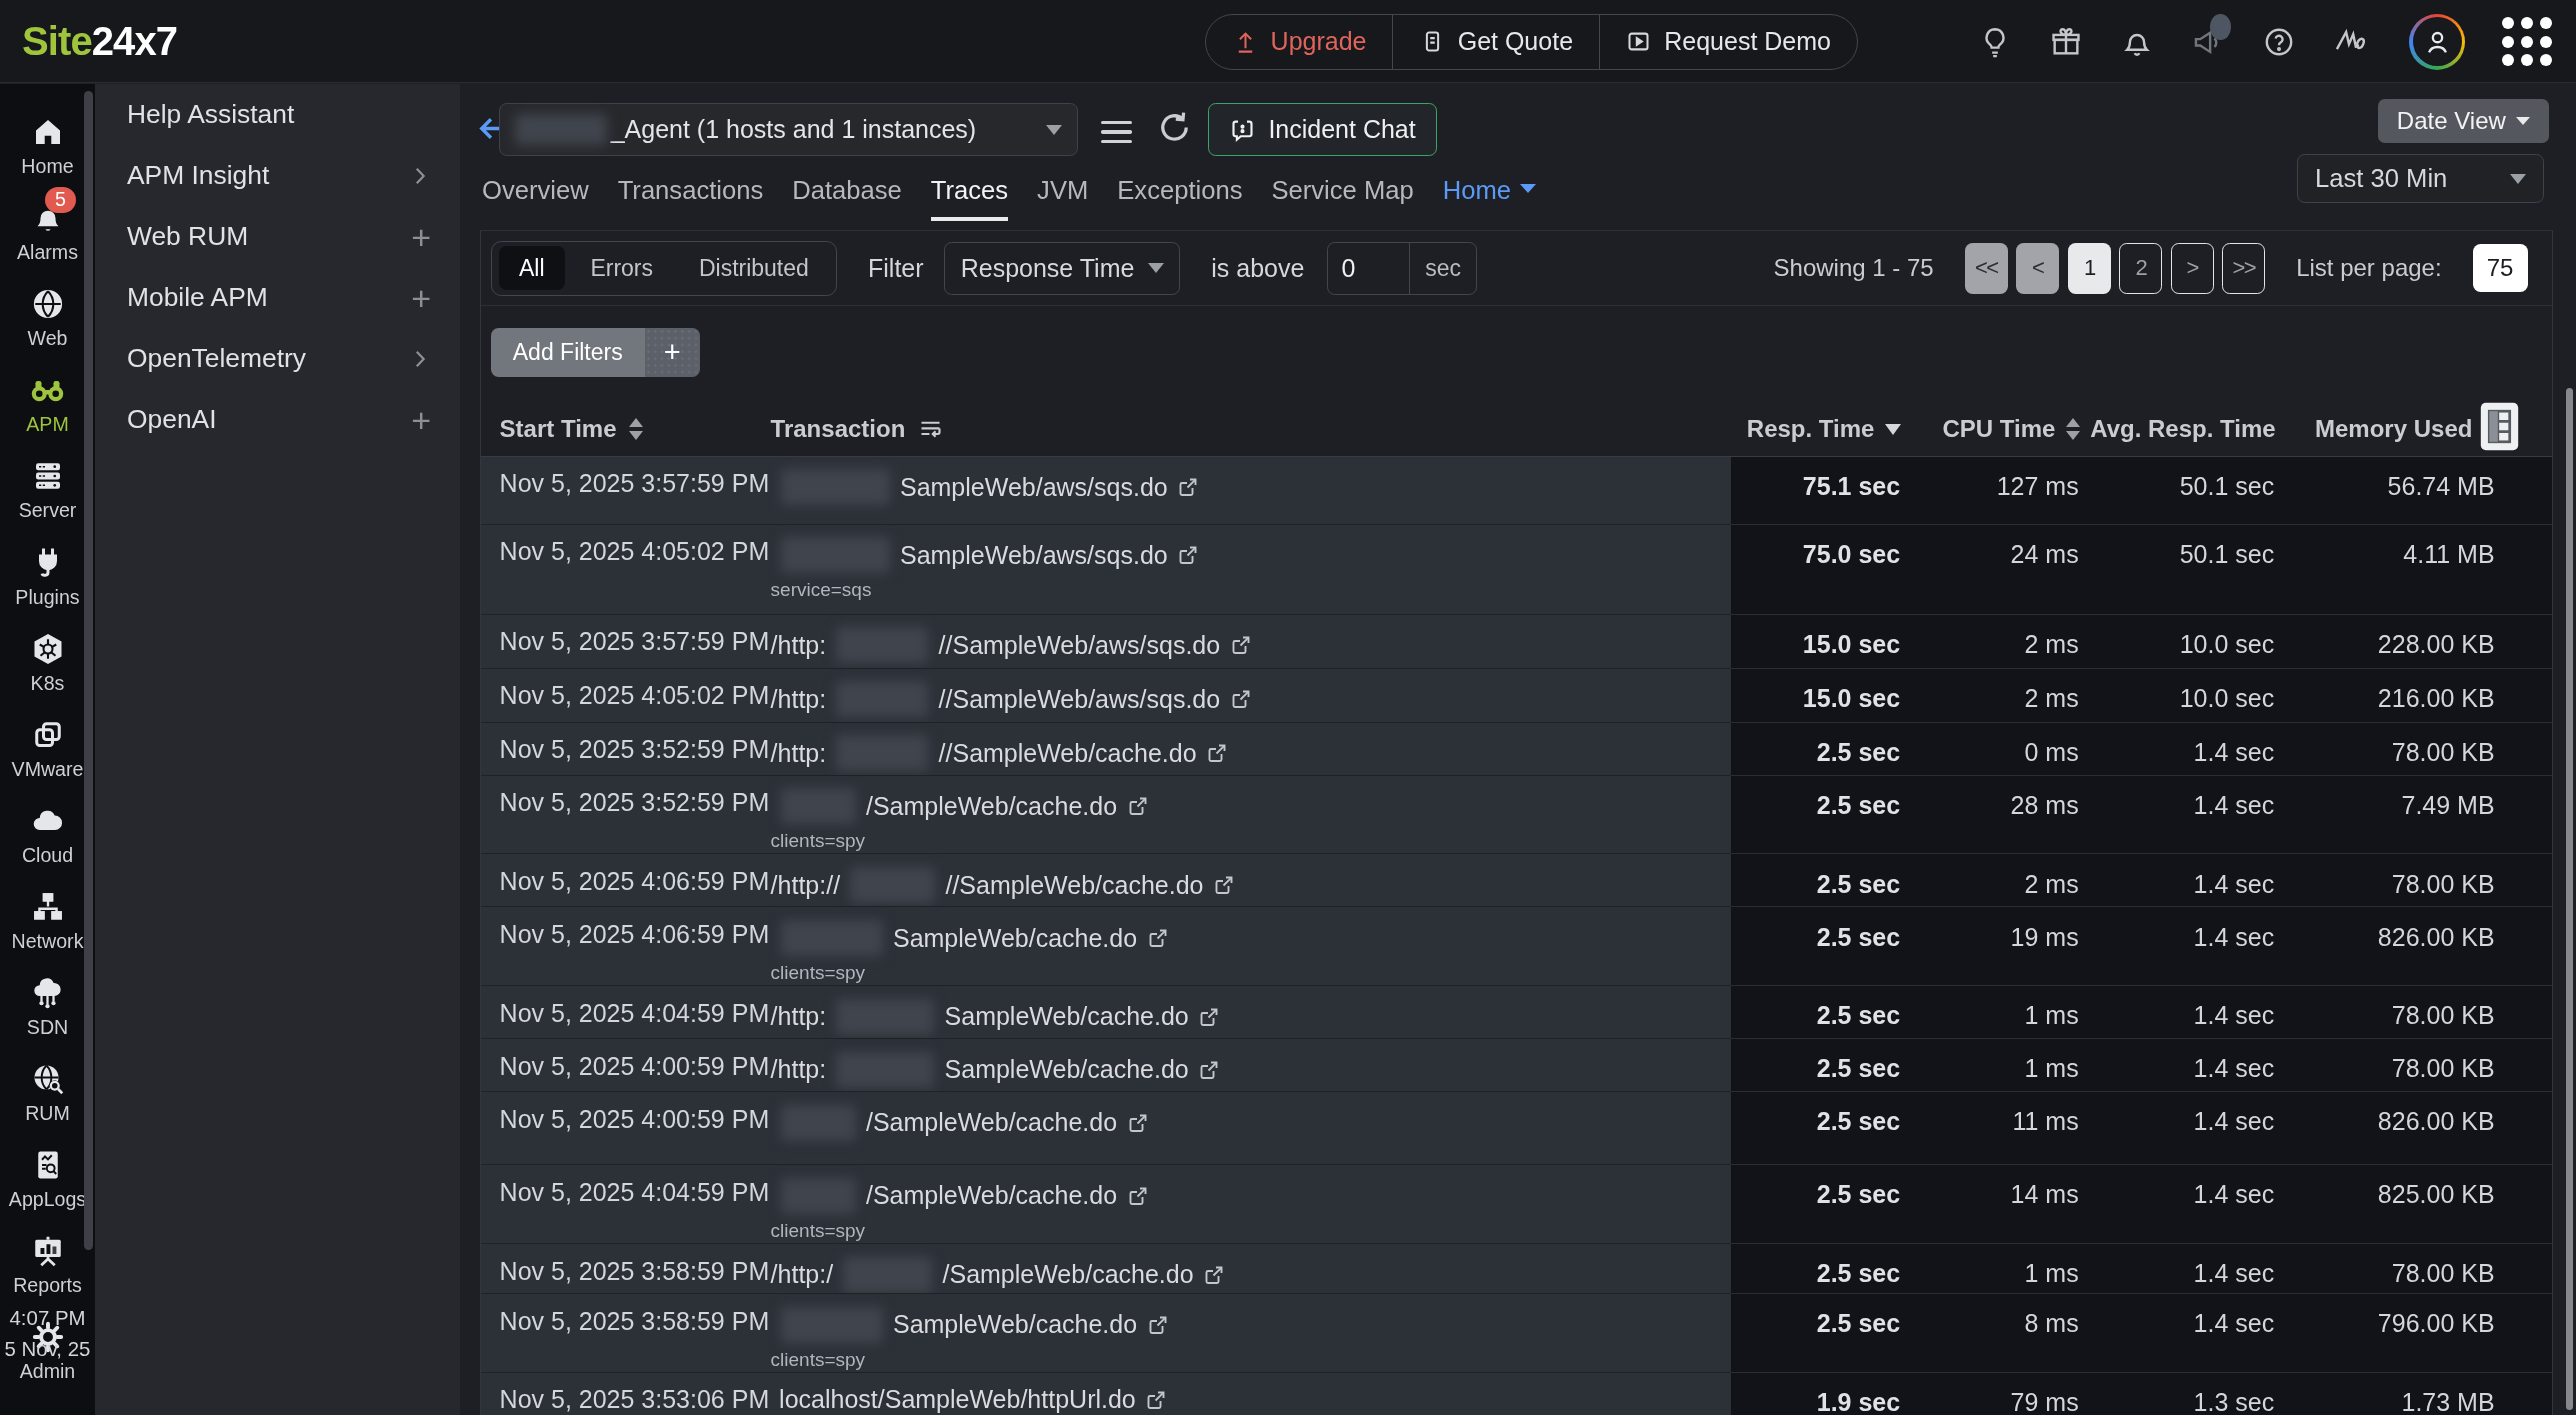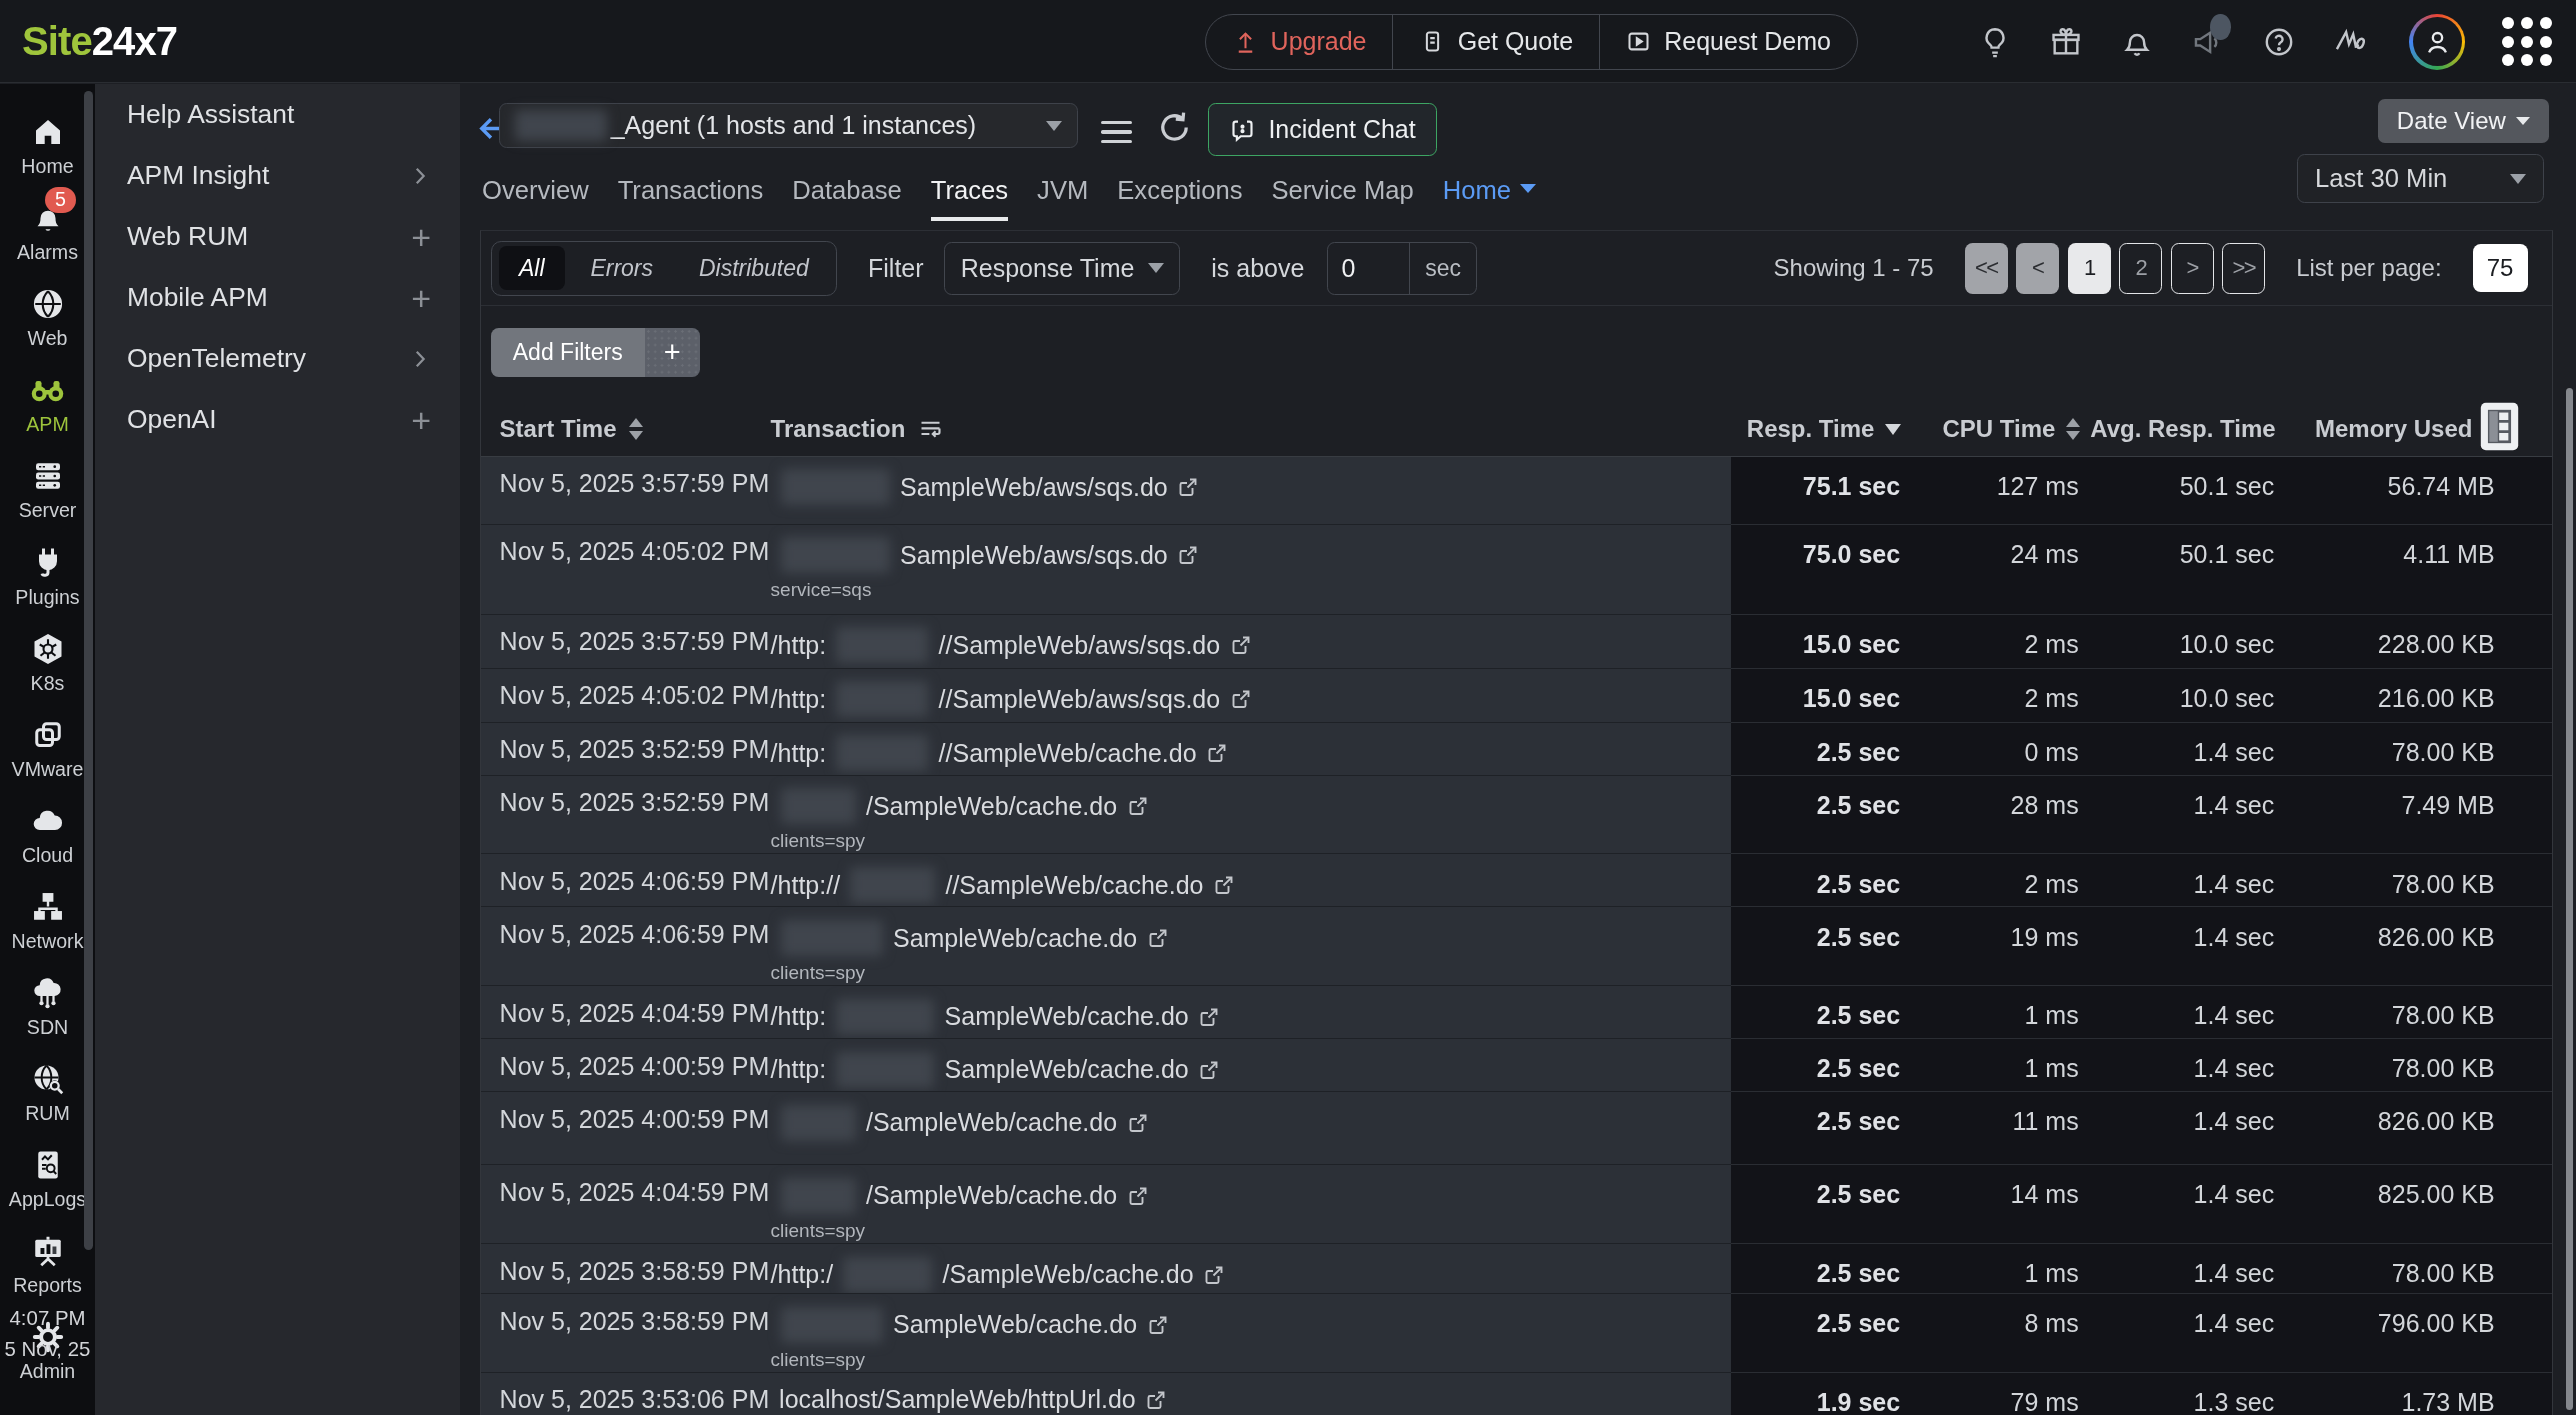--- a/index.html
+++ b/index.html
@@ -40,21 +40,21 @@
 
   
   .submenu { position:absolute; left:95px; top:84px; width:365px; height:1331px; background:#26282d; z-index:30; }
   .smitem { height:61px; display:flex; align-items:center; padding:0 29px 0 32px; font-size:26.4px; color:#e0e2e5; cursor:pointer; }
   .smitem .grow { flex:1; }
   .smitem .affix { color:#8c9096; font-size:34px; font-weight:300; line-height:0; }
 
   
   .main { position:absolute; left:460px; top:84px; right:0; bottom:0; }
   .back-arrow { position:absolute; left:13.6px; top:25.6px; color:#5b9bf5; cursor:pointer; }
-  .monitor-dd { position:absolute; left:39px; top:19px; width:579px; height:45px; background:#26282c; border:0.9px solid #3e424a; border-radius:7.7px; display:flex; align-items:center; padding:0 15.3px; gap:3.4px; cursor:pointer; }
+  .monitor-dd { position:absolute; left:39px; top:19px; width:579px; height:53px; background:#26282c; border:0.9px solid #3e424a; border-radius:7.7px; display:flex; align-items:center; padding:0 15.3px; gap:3.4px; cursor:pointer; }
   .monitor-dd .txt { font-size:25px; color:#e3e5e8; white-space:nowrap; }
   .monitor-dd .caret { margin-left:auto; }
   .redact { display:inline-block; background:#40454d; border-radius:3.4px; filter:blur(6px); vertical-align:middle; }
   .hamburger { position:absolute; left:641px; top:31px; width:31px; cursor:pointer; }
   .hamburger i { display:block; height:3.4px; background:#cfd2d6; margin:6px 0; border-radius:1.7px; }
   .refresh { position:absolute; left:695px; top:24px; color:#c9ccd1; cursor:pointer; }
   .incident-btn { position:absolute; left:748px; top:19px; height:53px; border:1.7px solid #3da563; border-radius:7.7px; background:#22262b; display:flex; align-items:center; gap:12px; padding:0 20.4px; font-size:25px; color:#eef0f2; cursor:pointer; }
   .dateview-btn { position:absolute; right:27px; top:15.3px; height:44px; background:#54575d; border-radius:6.8px; display:flex; align-items:center; gap:10.2px; padding:0 19px; font-size:24px; color:#f2f3f5; cursor:pointer; }
   .range-dd { position:absolute; right:32px; top:70px; width:247px; height:49px; border:0.9px solid #3e424a; border-radius:7.7px; background:#202226; display:flex; align-items:center; padding:0 17px; font-size:25.6px; color:#d6d8db; cursor:pointer; }
   .range-dd .caret { margin-left:auto; }
@@ -64,21 +64,21 @@
 
   .tabs { position:absolute; left:22px; top:92px; display:flex; gap:29px; align-items:flex-end; }
   .tab { font-size:25.6px; color:#b5b9bf; padding-bottom:12px; cursor:pointer; white-space:nowrap; border-bottom:4.3px solid transparent; }
   .tab.active { color:#f2f3f5; border-bottom-color:#e8eaec; }
   .tab.more { color:#5b9bf5; display:flex; align-items:center; gap:8.5px; }
   .tab.more .caret { border-top-width:9.4px; margin-bottom:3.4px; }
 
   
   .panel { position:absolute; left:19.6px; top:146px; width:2073px; bottom:0; border-left:0.9px solid #33363c; border-right:0.9px solid #33363c; border-top:0.9px solid #2c2f35; }
   .filterrow { height:75px; border-bottom:0.9px solid #2c2f35; display:flex; align-items:center; padding:0 24px 0 10.2px; gap:31px; }
-  .seg-group { border:0.9px solid #42464e; border-radius:10.2px; height:55px; display:flex; align-items:center; padding:0 6.8px; gap:5.1px;font-style:italic; }
+  .seg-group { border:0.9px solid #42464e; border-radius:10.2px; height:55px; display:flex; align-items:center; padding:0 6.8px; gap:5.1px; }
   .seg { font-size:23px; color:#c3c6cc; padding:8.5px 20.4px; cursor:pointer; border-radius:7.7px; white-space:nowrap; }
   .seg.active { background:#0f1014; color:#ffffff; }
   .flabel { font-size:25px; color:#d4d7db; white-space:nowrap; }
   .field-dd { border:0.9px solid #42464e; border-radius:7.7px; height:53px; display:flex; align-items:center; gap:13.6px; padding:0 15.3px; font-size:25px; color:#d6d9dd; cursor:pointer; margin-left:-10.2px; }
   .thresh { border:0.9px solid #42464e; border-radius:7.7px; height:53px; display:flex; align-items:stretch; overflow:hidden; margin-left:-8.5px; }
   .thresh .val { width:82px; display:flex; align-items:center; padding-left:13.6px; font-size:25px; color:#f0f1f3; border-right:0.9px solid #42464e; }
   .thresh .unit { display:flex; align-items:center; padding:0 15.3px; font-size:23px; color:#b9bdc3; }
   .spacer { flex:1; }
   .showing { font-size:24px; color:#c9ccd1; white-space:nowrap; }
   .pager { display:flex; gap:8.5px; }

